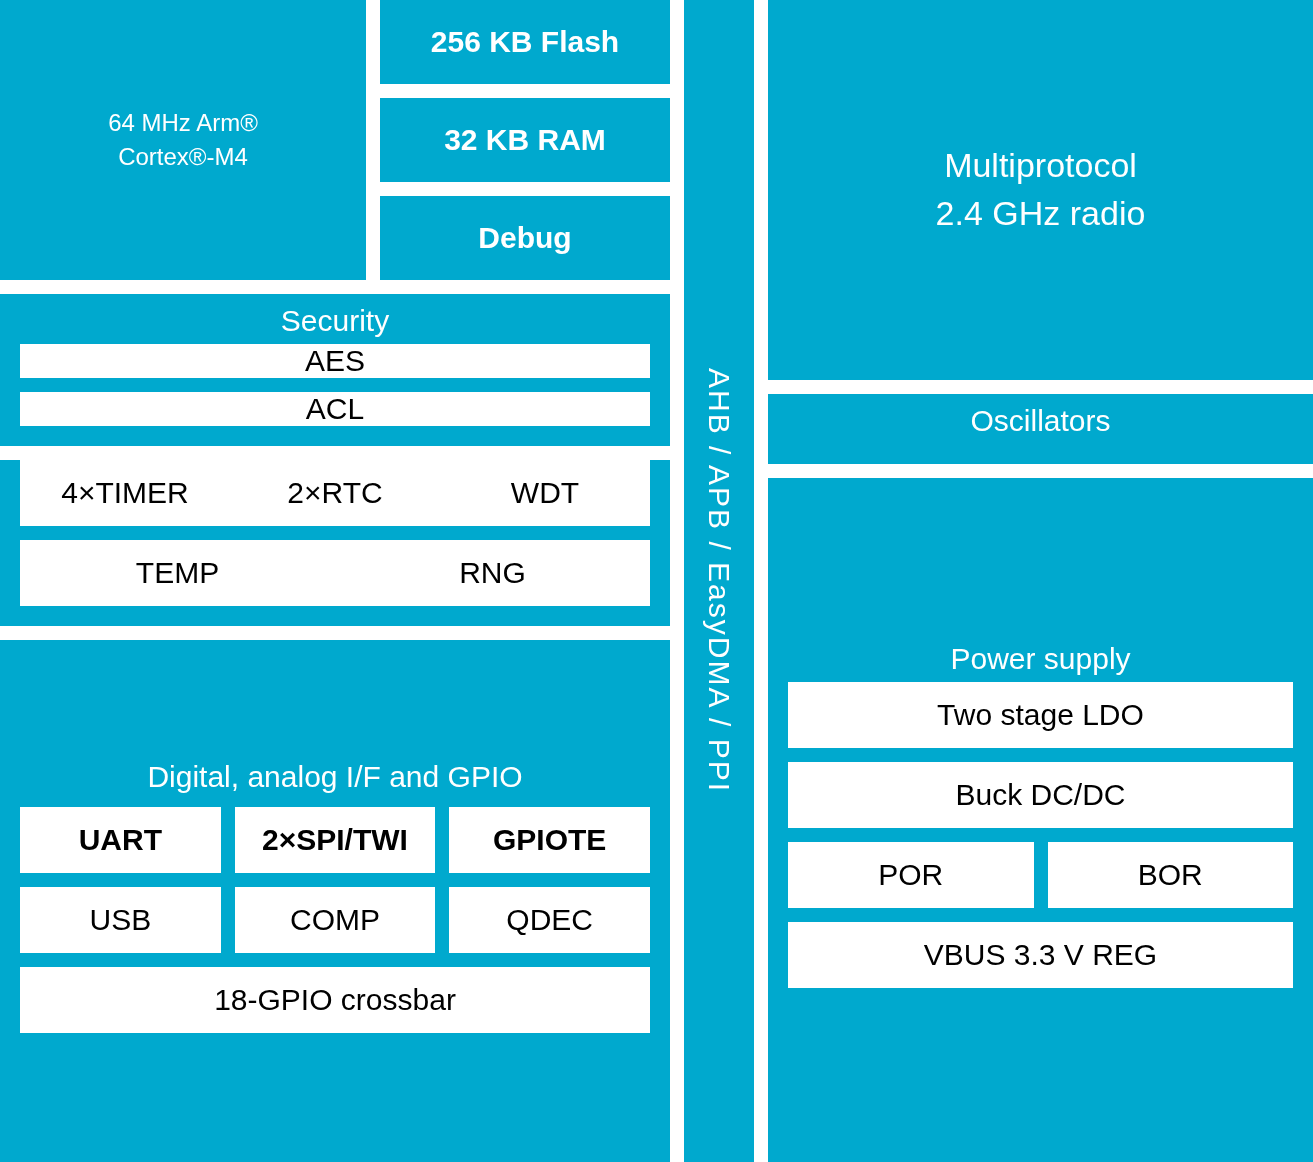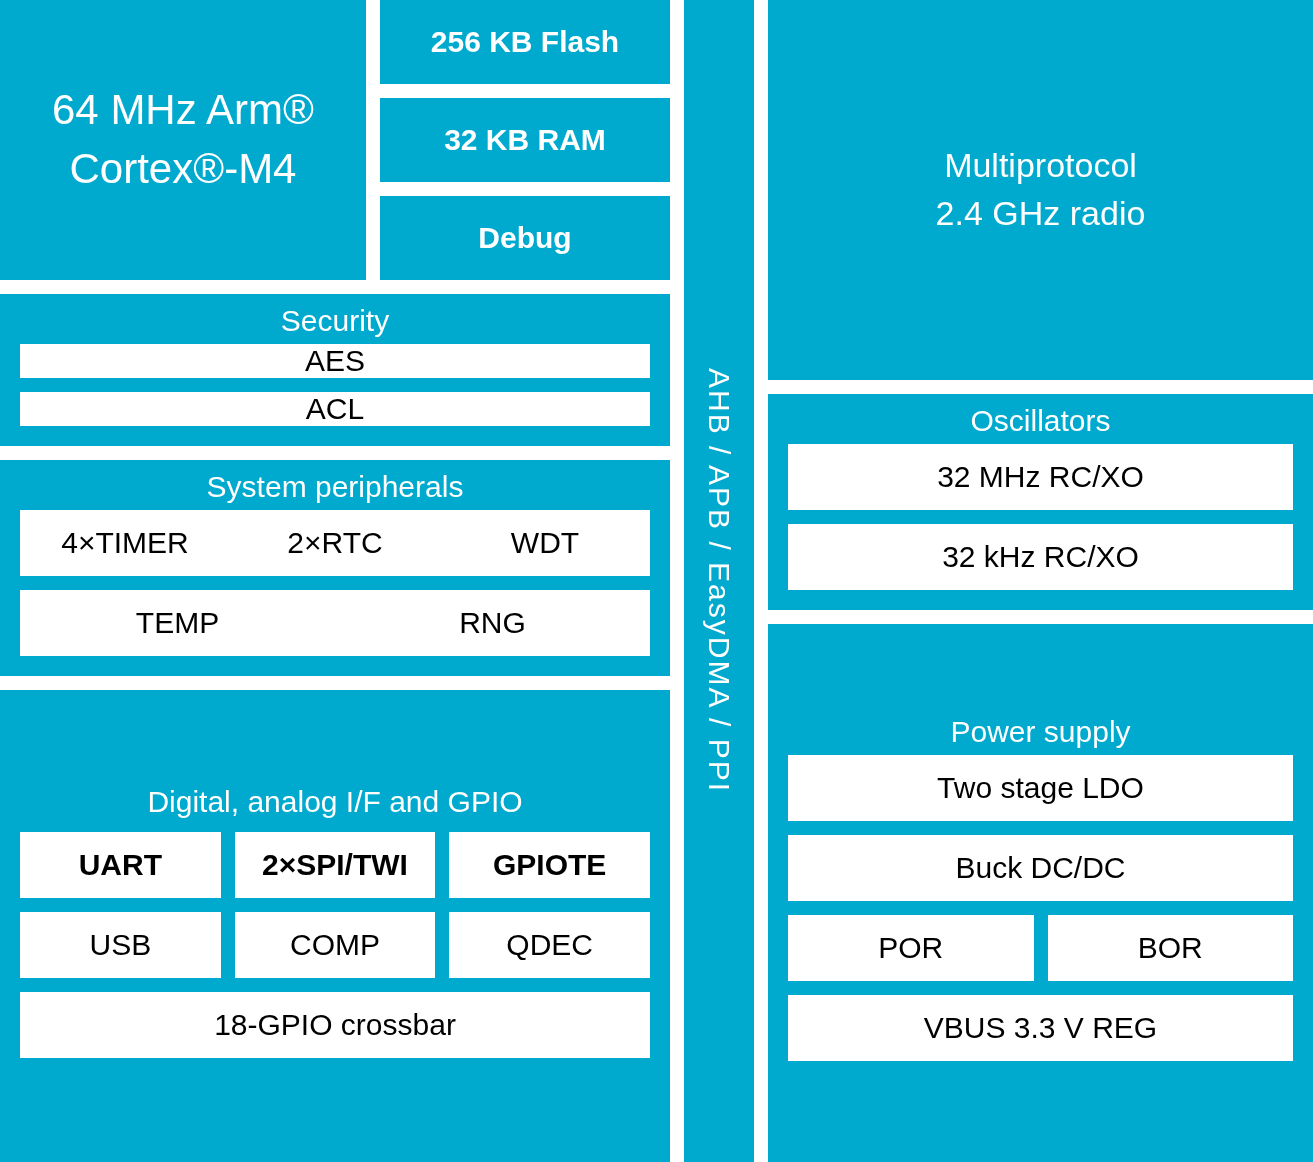--- a/index.html
+++ b/index.html
@@ -68,21 +68,21 @@
     height: 66px;
   }
   
   .top-row {
     display: flex;
     gap: 14px;
     height: 280px;
   }
   .cpu {
     flex: 1;
-    font-size: 42px;
+    font-size: 24px;
     line-height: 1.4;
   }
   .mem-col {
     width: 290px;
     display: flex;
     flex-direction: column;
     gap: 14px;
     font-weight: bold;
   }
   .mem-col .blk { flex: 1; font-size: 30px; }
@@ -174,21 +174,20 @@
 
     <div class="blk security">
       <div class="blk-title">Security</div>
       <div class="sec-row rowwrap">
         <div class="item">AES</div>
         <div class="item">ACL</div>
       </div>
     </div>
 
     <div class="blk sysperiph">
-      <div class="blk-title">System peripherals</div>
       <div class="rowwrap">
         <div class="sp-row1">
           <div class="item">4×TIMER</div>
           <div class="item">2×RTC</div>
           <div class="item">WDT</div>
         </div>
         <div class="sp-row2">
           <div class="item">TEMP</div>
           <div class="item">RNG</div>
         </div>
@@ -222,24 +221,20 @@
 
   <div class="col-right">
 
     <div class="blk radio">
       <div>Multiprotocol</div>
       <div>2.4 GHz radio</div>
     </div>
 
     <div class="blk osc">
       <div class="blk-title">Oscillators</div>
-      <div class="rowwrap">
-        <div class="item">32 MHz RC/XO</div>
-        <div class="item">32 kHz RC/XO</div>
-      </div>
     </div>
 
     <div class="blk pwr">
       <div class="blk-title">Power supply</div>
       <div class="rowwrap">
         <div class="item">Two stage LDO</div>
         <div class="item">Buck DC/DC</div>
         <div class="pwr-row">
           <div class="item">POR</div>
           <div class="item">BOR</div>

